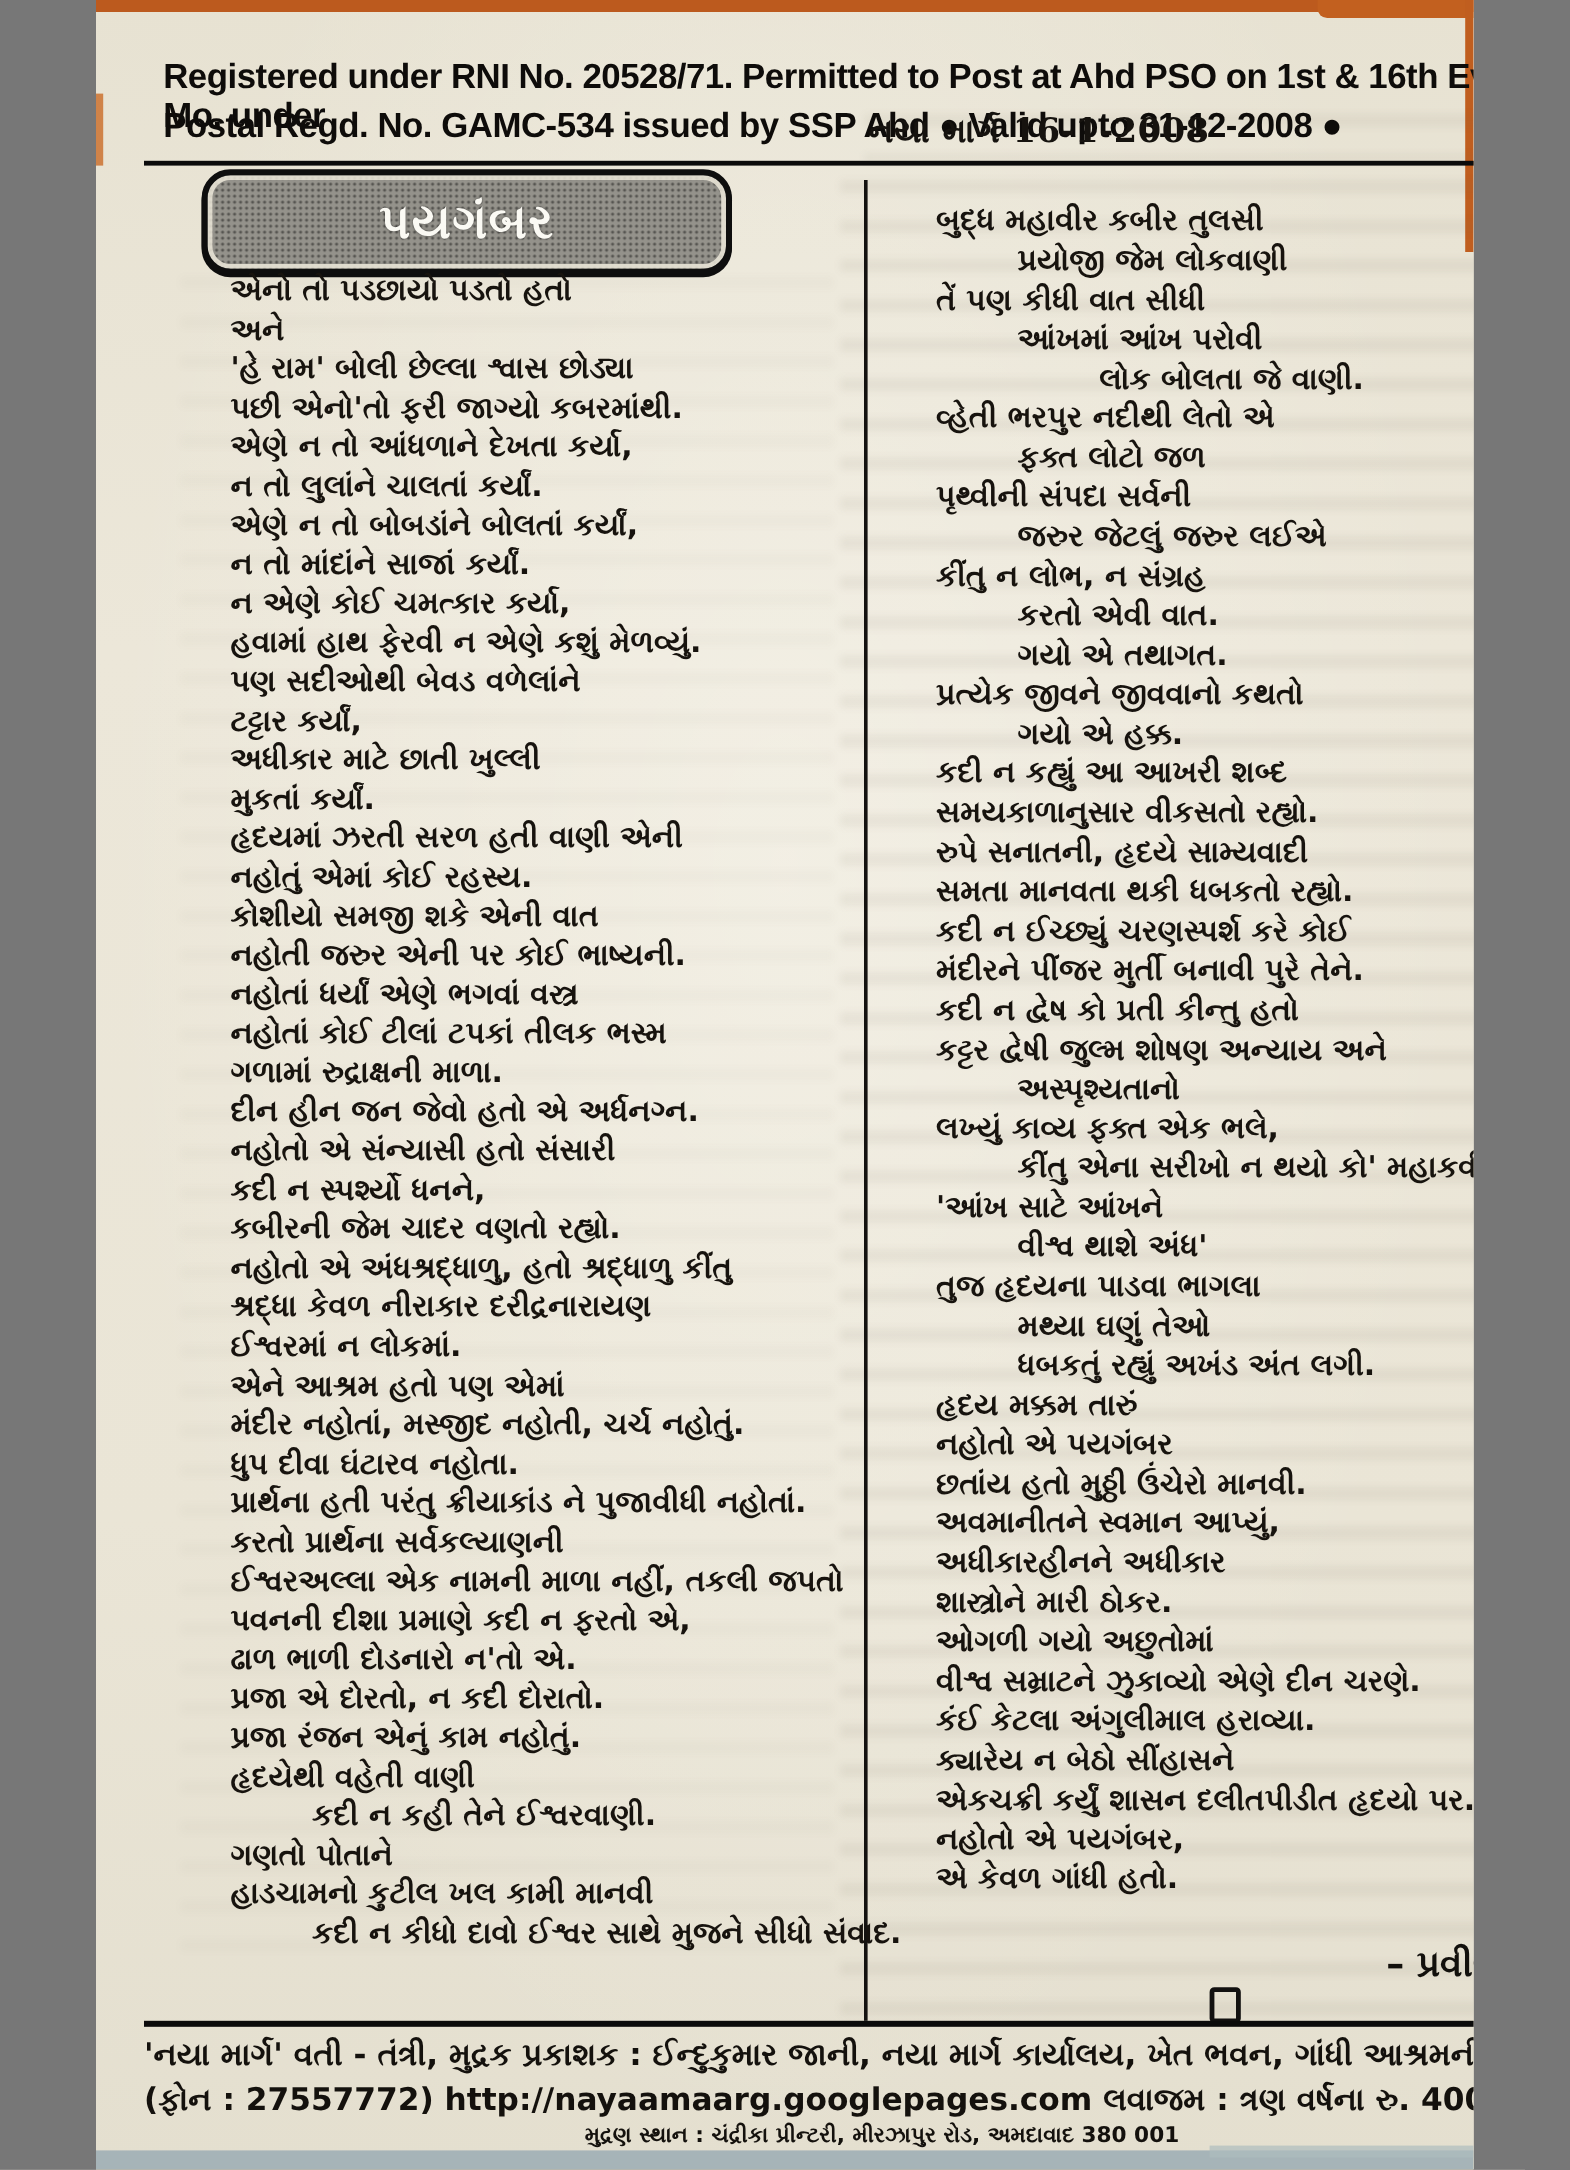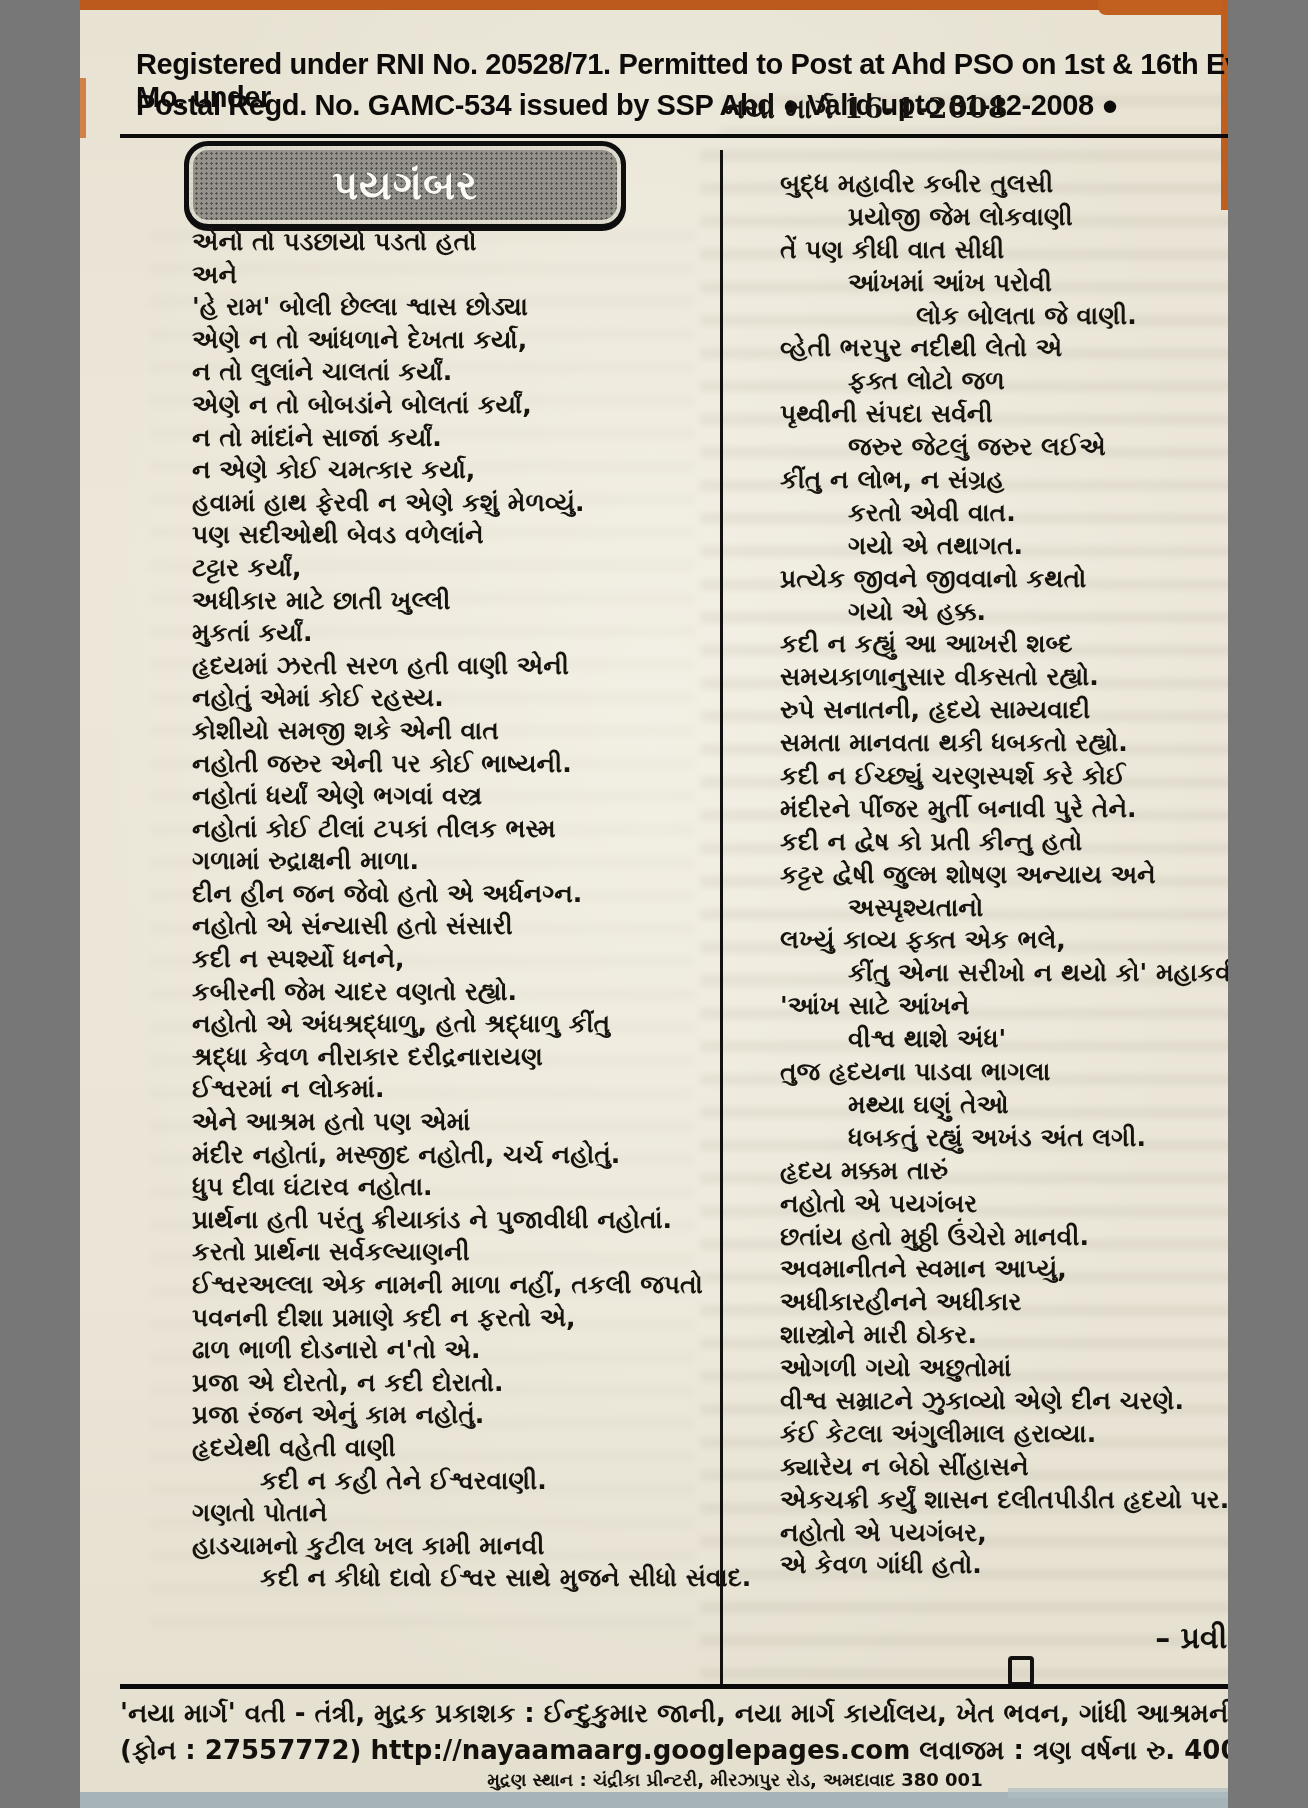--- a/index.html
+++ b/index.html
@@ -44,21 +44,21 @@
   .rule-top{position:absolute;left:40px;top:134px;width:1230px;height:4px;background:#0b0b0b;}
 
   
   .title-box{
     position:absolute;left:88px;top:141px;width:432px;height:78px;
     border:5px solid #0e0e0e;border-radius:24px;
     background-color:#94928b;
     background-image:radial-gradient(rgba(35,35,33,.55) 1.2px, rgba(35,35,33,0) 1.4px);
     background-size:5px 5px;
     box-shadow:inset 0 0 0 4px rgba(236,231,217,.85), 0 2px 0 #0e0e0e;
-    display:flex;align-items:center;justify-content:center;margin-left:16px;
+    display:flex;align-items:center;justify-content:center;
   }
   .title-box span{
     font-size:40px;font-weight:bold;color:#fbfaf4;
     text-shadow:0 0 2px rgba(20,20,20,.55);
     letter-spacing:1px;
   }
 
   
   .divider{position:absolute;left:640px;top:150px;width:3px;height:1534px;background:#141210;}
   .col{position:absolute;}
@@ -108,20 +108,21 @@
   <div class="title-box">
     <span>પયગંબર</span>
   </div>
 
   <div class="divider"></div>
 
   <div class="col left" id="left-col">
       <div class="pline">એનો તો પડછાયો પડતો હતો</div>
       <div class="pline">અને</div>
       <div class="pline">'હે રામ' બોલી છેલ્લા શ્વાસ છોડ્યા</div>
+      <div class="pline">પછી એનો'તો ફરી જાગ્યો કબરમાંથી.</div>
       <div class="pline">એણે ન તો આંધળાને દેખતા કર્યા,</div>
       <div class="pline">ન તો લુલાંને ચાલતાં કર્યાં.</div>
       <div class="pline">એણે ન તો બોબડાંને બોલતાં કર્યાં,</div>
       <div class="pline">ન તો માંદાંને સાજાં કર્યાં.</div>
       <div class="pline">ન એણે કોઈ ચમત્કાર કર્યા,</div>
       <div class="pline">હવામાં હાથ ફેરવી ન એણે કશું મેળવ્યું.</div>
       <div class="pline">પણ સદીઓથી બેવડ વળેલાંને</div>
       <div class="pline">ટટ્ટાર કર્યાં,</div>
       <div class="pline">અધીકાર માટે છાતી ખુલ્લી</div>
       <div class="pline">મુકતાં કર્યાં.</div>

